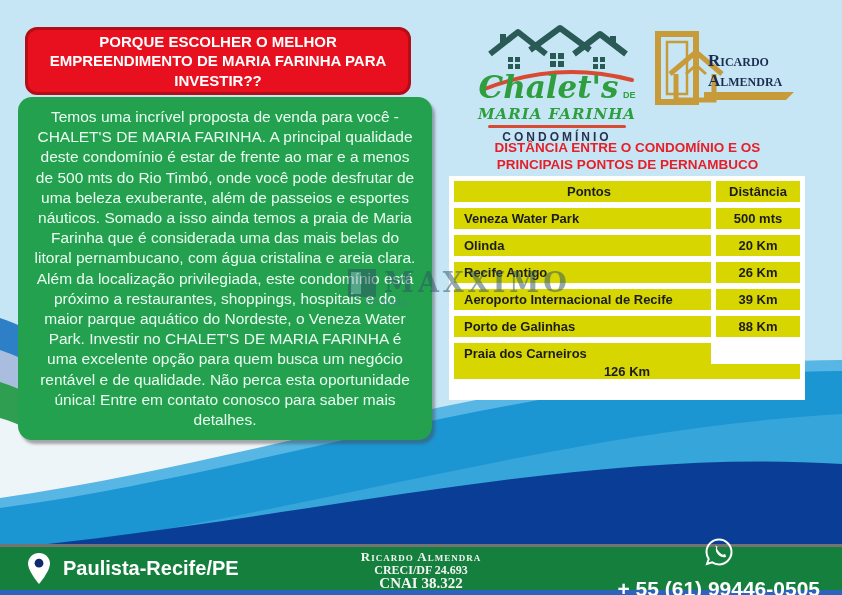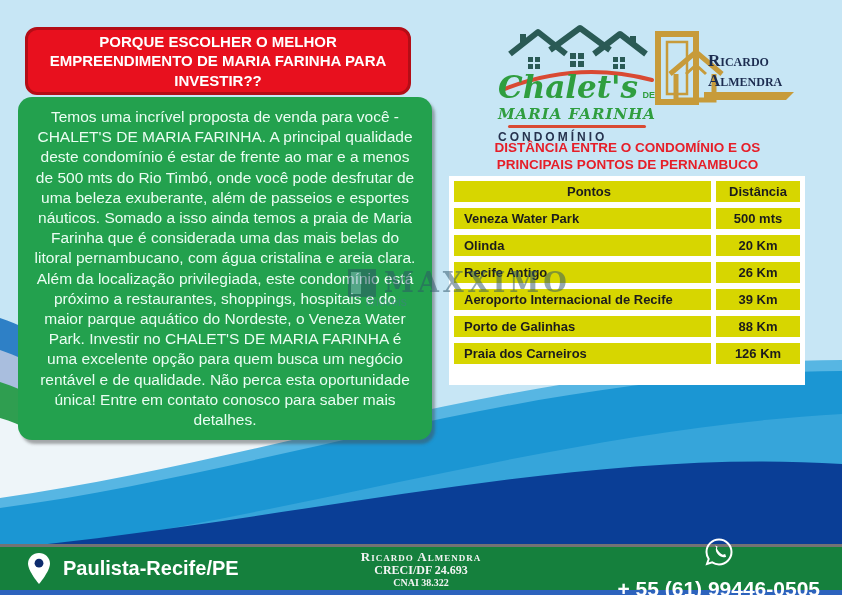--- a/index.html
+++ b/index.html
@@ -13,21 +13,21 @@
     display:flex;align-items:center;justify-content:center;padding:4px 12px;}
   #red-box .txt{color:#fff;font-weight:bold;font-size:15px;line-height:1.3;text-align:center;}
 
   
   #green-box{position:absolute;left:18px;top:97px;width:414px;height:343px;box-sizing:border-box;
     background:#23a14e;border-radius:14px;z-index:2;display:flex;align-items:flex-start;
     padding:10px 15px;box-shadow:3px 4px 3px rgba(70,70,70,.45);}
   #green-box .txt{color:#eafdf2;font-size:15.5px;line-height:20.2px;text-align:center;width:100%;}
 
   
-  #chalets-logo{position:absolute;left:498px;top:24px;width:158px;height:112px;z-index:2;}
+  #chalets-logo{position:absolute;left:478px;top:24px;width:158px;height:112px;z-index:2;text-align:center;}
   #chalets-logo .arc{position:absolute;left:0;top:44px;z-index:1;}
   #chalets-logo .name-row{position:relative;z-index:2;margin-top:-6px;line-height:1;}
   #chalets-logo .name{font-family:"DejaVu Serif", serif;font-style:italic;font-weight:bold;
     font-size:31px;color:#2f9e3f;}
   #chalets-logo .de{font-size:9px;font-weight:bold;color:#2f9e3f;vertical-align:baseline;}
   #chalets-logo .sub{font-family:"DejaVu Serif", serif;font-style:italic;font-weight:bold;
     font-size:15px;color:#2f9e3f;letter-spacing:1px;margin-top:2px;position:relative;z-index:2;}
   #chalets-logo .uline{height:3px;background:#d94a33;width:138px;margin:2px auto 2px auto;border-radius:2px;}
   #chalets-logo .tag{font-size:12px;font-weight:bold;color:#26324e;letter-spacing:3px;}
 
@@ -37,21 +37,21 @@
     font-weight:bold;fill:#1c2c50;font-size:17px;}
 
   
   #distance-title{position:absolute;left:455px;top:139px;width:345px;z-index:2;
     color:#e61e28;font-weight:bold;font-size:13.5px;line-height:17px;text-align:center;}
 
   
   #distance-table{position:absolute;left:449px;top:176px;width:356px;z-index:2;
     background:#ffffff;box-sizing:border-box;padding:5px;}
   .trow{display:flex;margin-bottom:6px;}
-  .trow:last-child{margin-bottom:16px;}
+  .trow:last-child{margin-bottom:16px;flex-direction:column;}
   .tc{background:#d7d600;height:21px;box-sizing:border-box;font-size:13px;font-weight:bold;
     color:#1c1c1c;display:flex;align-items:center;}
   .c1{width:257px;margin-right:5px;padding-left:10px;}
   .c2{flex:1;justify-content:center;}
   .thead .c1{justify-content:center;padding-left:13px;}
 
   
   #watermark{position:absolute;left:348px;top:267px;z-index:8;opacity:.5;}
   #watermark .row{display:flex;align-items:center;}
   #watermark .wicon{width:28px;height:28px;background:#2d5068;position:relative;margin-right:8px;}
@@ -63,21 +63,21 @@
   
   #footer{position:absolute;left:0;top:544px;width:842px;height:51px;box-sizing:border-box;z-index:10;
     background:#15803d;border-top:3px solid #737373;border-bottom:5px solid #2d63bd;
     display:flex;align-items:center;}
   #footer .loc{position:absolute;left:28px;display:flex;align-items:center;gap:13px;}
   #footer .loc .txt{color:#fff;font-weight:bold;font-size:20px;}
   #footer .agent{position:absolute;left:50%;transform:translateX(-50%);text-align:center;color:#f4f4f4;
     font-family:"Liberation Serif", serif;}
   #footer .agent .l1{font-variant:small-caps;font-size:13px;font-weight:bold;line-height:15px;letter-spacing:1px;}
   #footer .agent .l2{font-size:12px;font-weight:bold;line-height:13px;}
-  #footer .agent .l3{font-size:10px;font-weight:bold;line-height:12px;}
+  #footer .agent .l3{font-size:15px;font-weight:bold;line-height:12px;}
   #footer .phone{position:absolute;right:22px;display:flex;align-items:center;gap:10px;flex-direction:column;}
   #footer .phone .txt{color:#fff;font-weight:bold;font-size:21px;}
 </style>
 </head>
 <body>
 
 <div id="stage">
 
   <svg id="bg-waves" width="842" height="595" viewBox="0 0 842 595">
     <rect x="0" y="0" width="842" height="595" fill="#c7e6f5"></rect>

